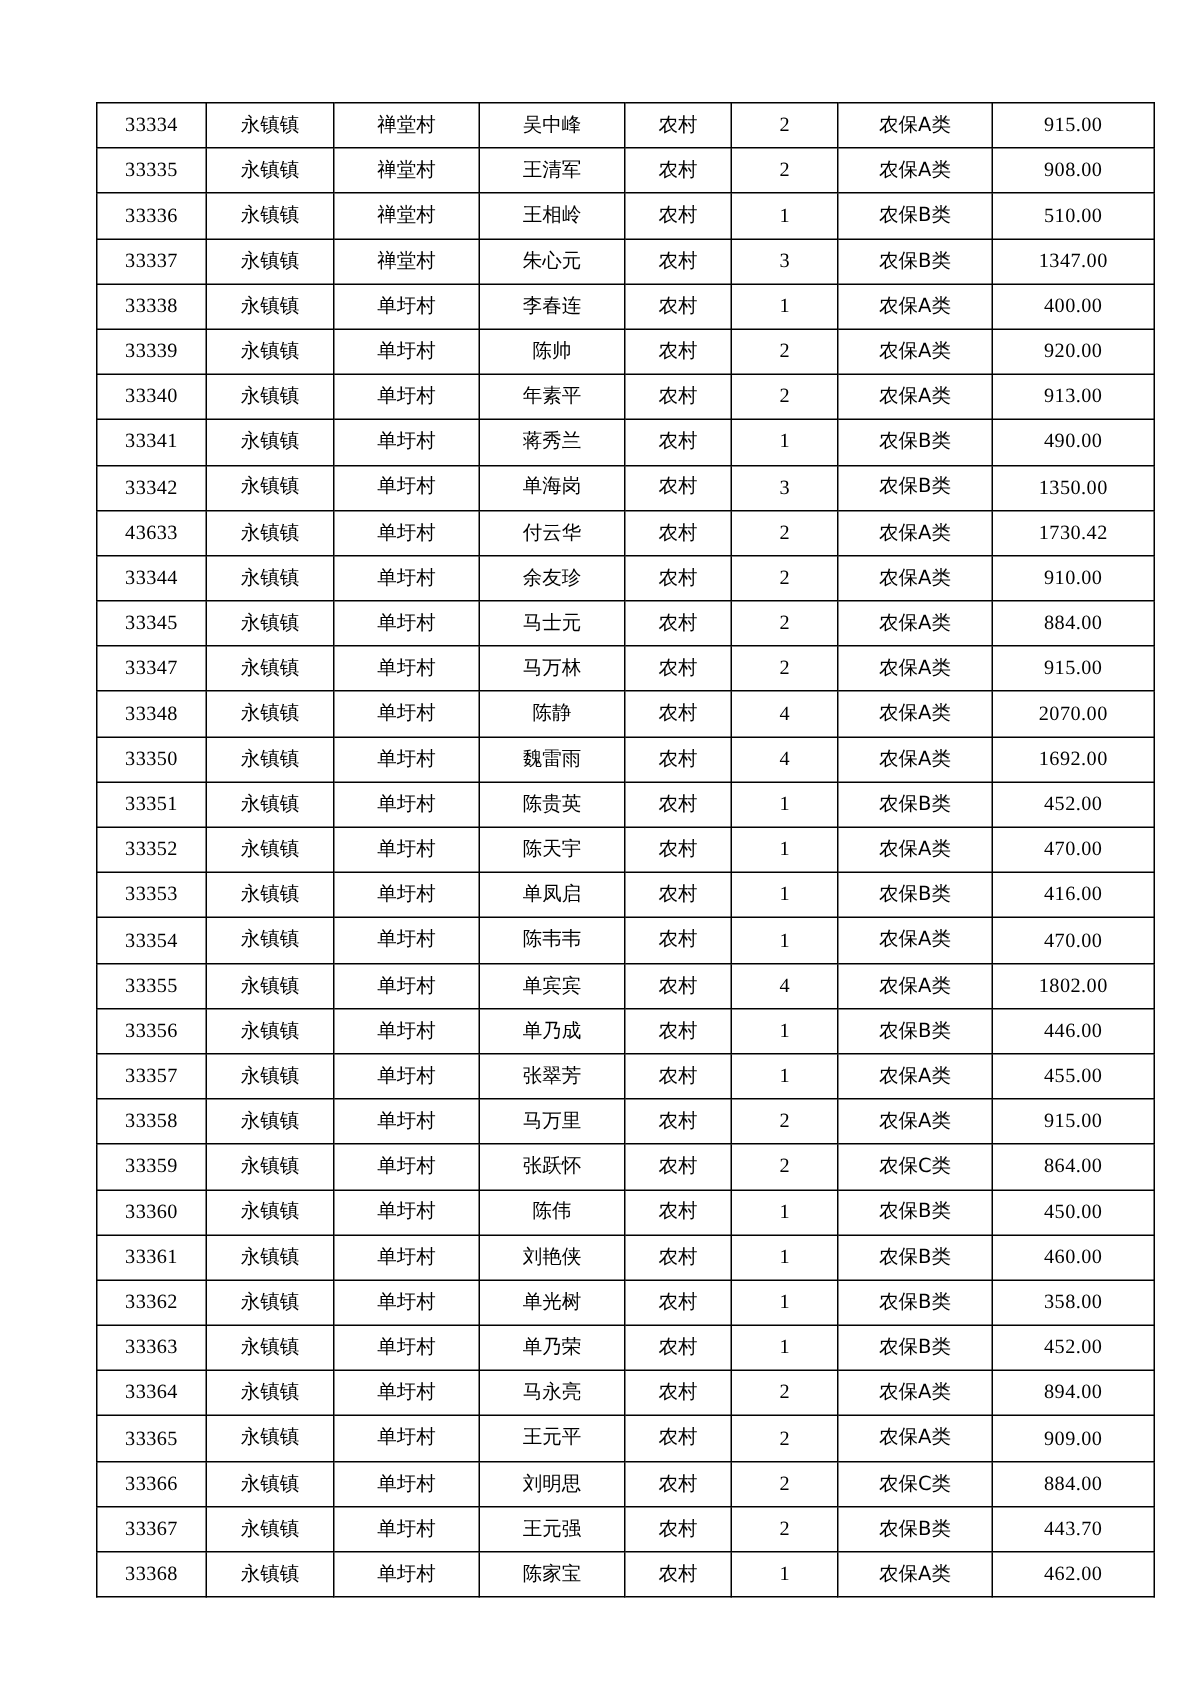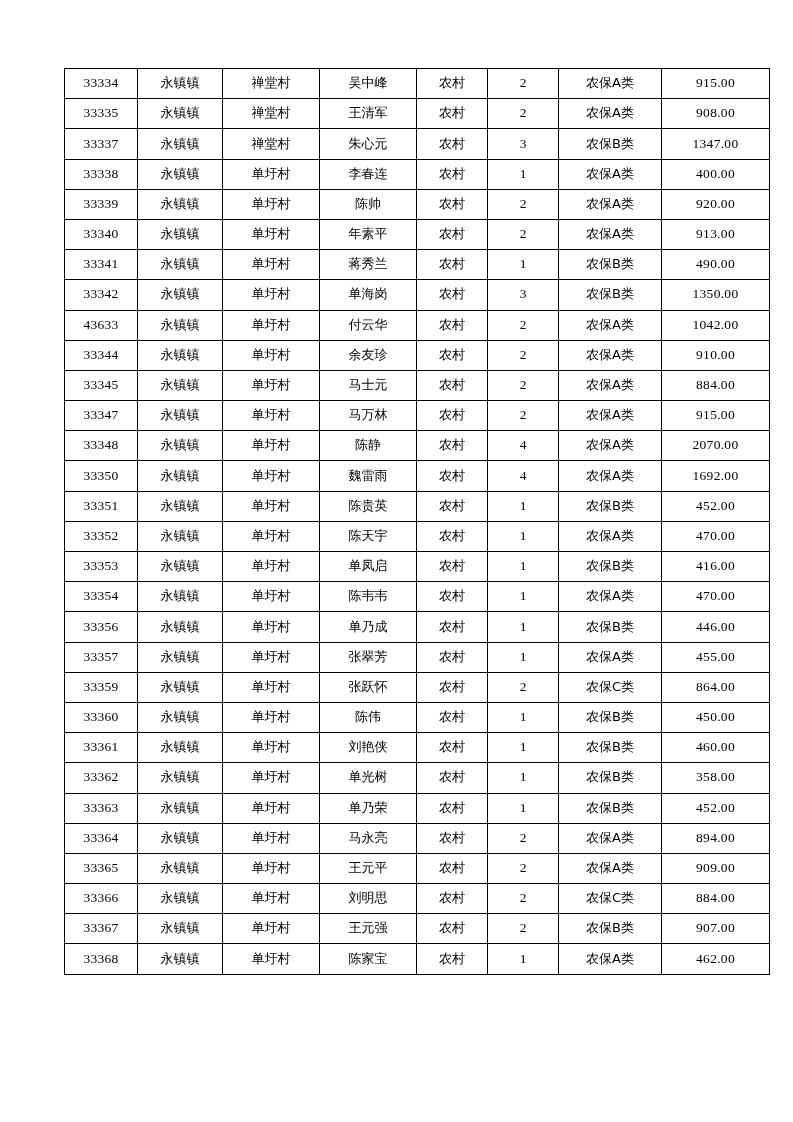--- a/index.html
+++ b/index.html
@@ -66,20 +66,30 @@
           <td class="c-id">33335</td>
           <td class="c-town"><span class="cn">永镇镇</span></td>
           <td class="c-village"><span class="cn">禅堂村</span></td>
           <td class="c-name"><span class="cn">王清军</span></td>
           <td class="c-type"><span class="cn">农村</span></td>
           <td class="c-count">2</td>
           <td class="c-cat"><span class="cn">农保A类</span></td>
           <td class="c-amt">908.00</td>
         </tr>
         <tr>
+          <td class="c-id">33336</td>
+          <td class="c-town"><span class="cn">永镇镇</span></td>
+          <td class="c-village"><span class="cn">禅堂村</span></td>
+          <td class="c-name"><span class="cn">王相岭</span></td>
+          <td class="c-type"><span class="cn">农村</span></td>
+          <td class="c-count">1</td>
+          <td class="c-cat"><span class="cn">农保B类</span></td>
+          <td class="c-amt">510.00</td>
+        </tr>
+        <tr>
           <td class="c-id">33337</td>
           <td class="c-town"><span class="cn">永镇镇</span></td>
           <td class="c-village"><span class="cn">禅堂村</span></td>
           <td class="c-name"><span class="cn">朱心元</span></td>
           <td class="c-type"><span class="cn">农村</span></td>
           <td class="c-count">3</td>
           <td class="c-cat"><span class="cn">农保B类</span></td>
           <td class="c-amt">1347.00</td>
         </tr>
         <tr>
@@ -133,21 +143,21 @@
           <td class="c-amt">1350.00</td>
         </tr>
         <tr>
           <td class="c-id">43633</td>
           <td class="c-town"><span class="cn">永镇镇</span></td>
           <td class="c-village"><span class="cn">单圩村</span></td>
           <td class="c-name"><span class="cn">付云华</span></td>
           <td class="c-type"><span class="cn">农村</span></td>
           <td class="c-count">2</td>
           <td class="c-cat"><span class="cn">农保A类</span></td>
-          <td class="c-amt">1042.00</td>
+          <td class="c-amt">1730.42</td>
         </tr>
         <tr>
           <td class="c-id">33344</td>
           <td class="c-town"><span class="cn">永镇镇</span></td>
           <td class="c-village"><span class="cn">单圩村</span></td>
           <td class="c-name"><span class="cn">余友珍</span></td>
           <td class="c-type"><span class="cn">农村</span></td>
           <td class="c-count">2</td>
           <td class="c-cat"><span class="cn">农保A类</span></td>
           <td class="c-amt">910.00</td>
@@ -226,38 +236,58 @@
           <td class="c-id">33354</td>
           <td class="c-town"><span class="cn">永镇镇</span></td>
           <td class="c-village"><span class="cn">单圩村</span></td>
           <td class="c-name"><span class="cn">陈韦韦</span></td>
           <td class="c-type"><span class="cn">农村</span></td>
           <td class="c-count">1</td>
           <td class="c-cat"><span class="cn">农保A类</span></td>
           <td class="c-amt">470.00</td>
         </tr>
         <tr>
+          <td class="c-id">33355</td>
+          <td class="c-town"><span class="cn">永镇镇</span></td>
+          <td class="c-village"><span class="cn">单圩村</span></td>
+          <td class="c-name"><span class="cn">单宾宾</span></td>
+          <td class="c-type"><span class="cn">农村</span></td>
+          <td class="c-count">4</td>
+          <td class="c-cat"><span class="cn">农保A类</span></td>
+          <td class="c-amt">1802.00</td>
+        </tr>
+        <tr>
           <td class="c-id">33356</td>
           <td class="c-town"><span class="cn">永镇镇</span></td>
           <td class="c-village"><span class="cn">单圩村</span></td>
           <td class="c-name"><span class="cn">单乃成</span></td>
           <td class="c-type"><span class="cn">农村</span></td>
           <td class="c-count">1</td>
           <td class="c-cat"><span class="cn">农保B类</span></td>
           <td class="c-amt">446.00</td>
         </tr>
         <tr>
           <td class="c-id">33357</td>
           <td class="c-town"><span class="cn">永镇镇</span></td>
           <td class="c-village"><span class="cn">单圩村</span></td>
           <td class="c-name"><span class="cn">张翠芳</span></td>
           <td class="c-type"><span class="cn">农村</span></td>
           <td class="c-count">1</td>
           <td class="c-cat"><span class="cn">农保A类</span></td>
           <td class="c-amt">455.00</td>
+        </tr>
+        <tr>
+          <td class="c-id">33358</td>
+          <td class="c-town"><span class="cn">永镇镇</span></td>
+          <td class="c-village"><span class="cn">单圩村</span></td>
+          <td class="c-name"><span class="cn">马万里</span></td>
+          <td class="c-type"><span class="cn">农村</span></td>
+          <td class="c-count">2</td>
+          <td class="c-cat"><span class="cn">农保A类</span></td>
+          <td class="c-amt">915.00</td>
         </tr>
         <tr>
           <td class="c-id">33359</td>
           <td class="c-town"><span class="cn">永镇镇</span></td>
           <td class="c-village"><span class="cn">单圩村</span></td>
           <td class="c-name"><span class="cn">张跃怀</span></td>
           <td class="c-type"><span class="cn">农村</span></td>
           <td class="c-count">2</td>
           <td class="c-cat"><span class="cn">农保C类</span></td>
           <td class="c-amt">864.00</td>
@@ -333,21 +363,21 @@
           <td class="c-amt">884.00</td>
         </tr>
         <tr>
           <td class="c-id">33367</td>
           <td class="c-town"><span class="cn">永镇镇</span></td>
           <td class="c-village"><span class="cn">单圩村</span></td>
           <td class="c-name"><span class="cn">王元强</span></td>
           <td class="c-type"><span class="cn">农村</span></td>
           <td class="c-count">2</td>
           <td class="c-cat"><span class="cn">农保B类</span></td>
-          <td class="c-amt">907.00</td>
+          <td class="c-amt">443.70</td>
         </tr>
         <tr>
           <td class="c-id">33368</td>
           <td class="c-town"><span class="cn">永镇镇</span></td>
           <td class="c-village"><span class="cn">单圩村</span></td>
           <td class="c-name"><span class="cn">陈家宝</span></td>
           <td class="c-type"><span class="cn">农村</span></td>
           <td class="c-count">1</td>
           <td class="c-cat"><span class="cn">农保A类</span></td>
           <td class="c-amt">462.00</td>

